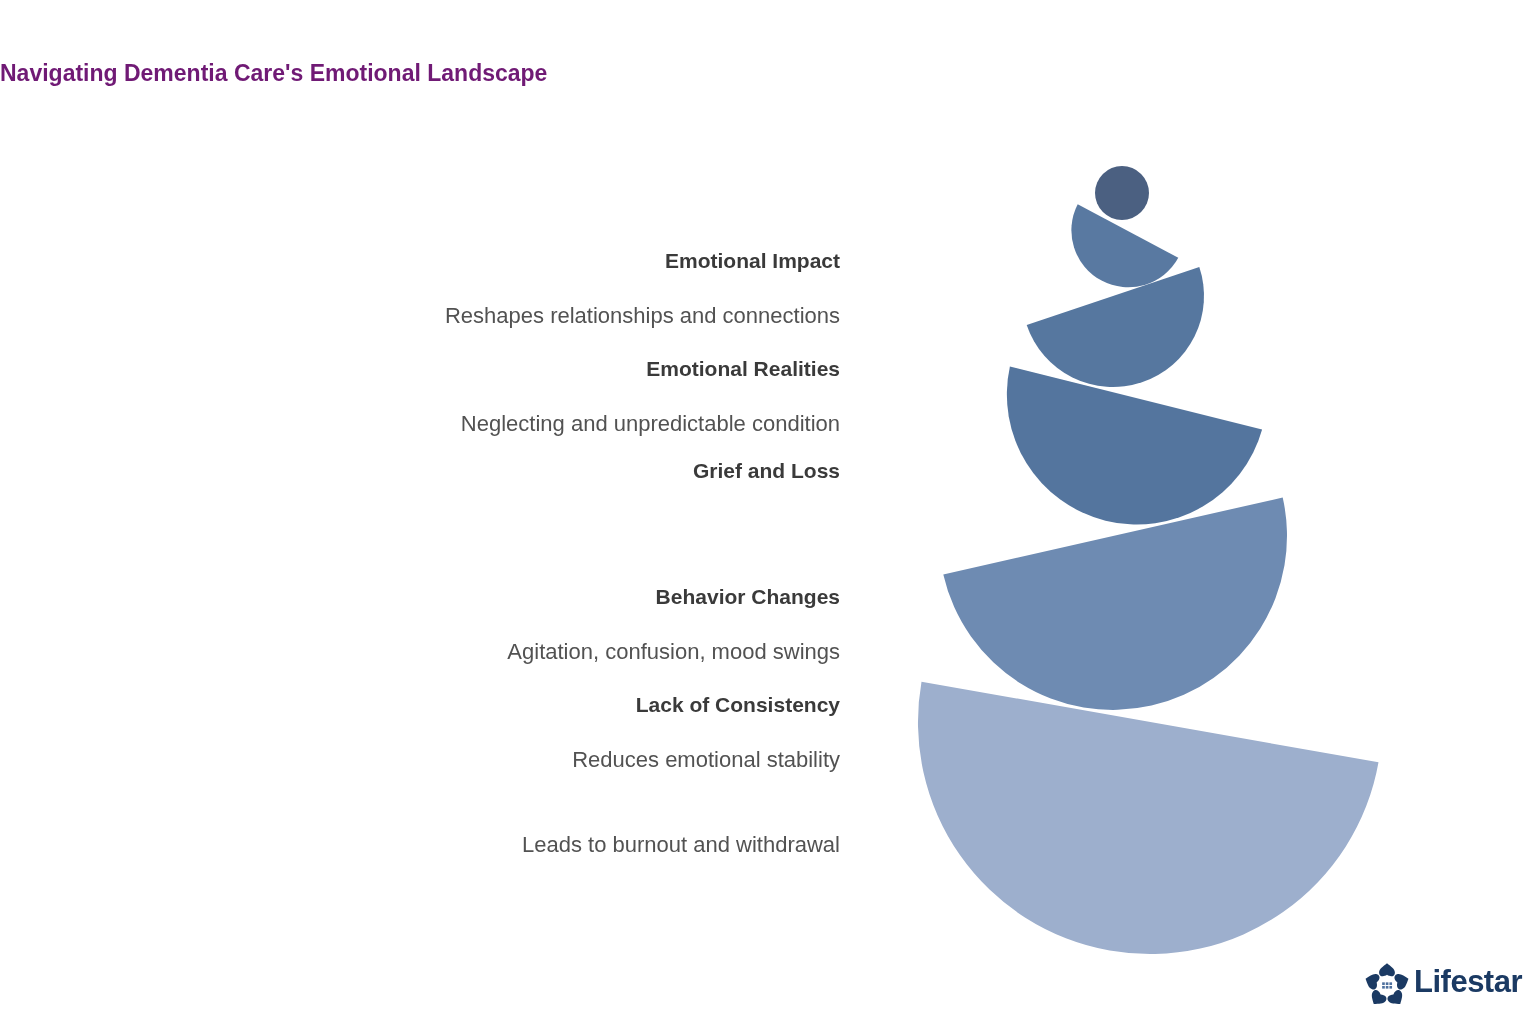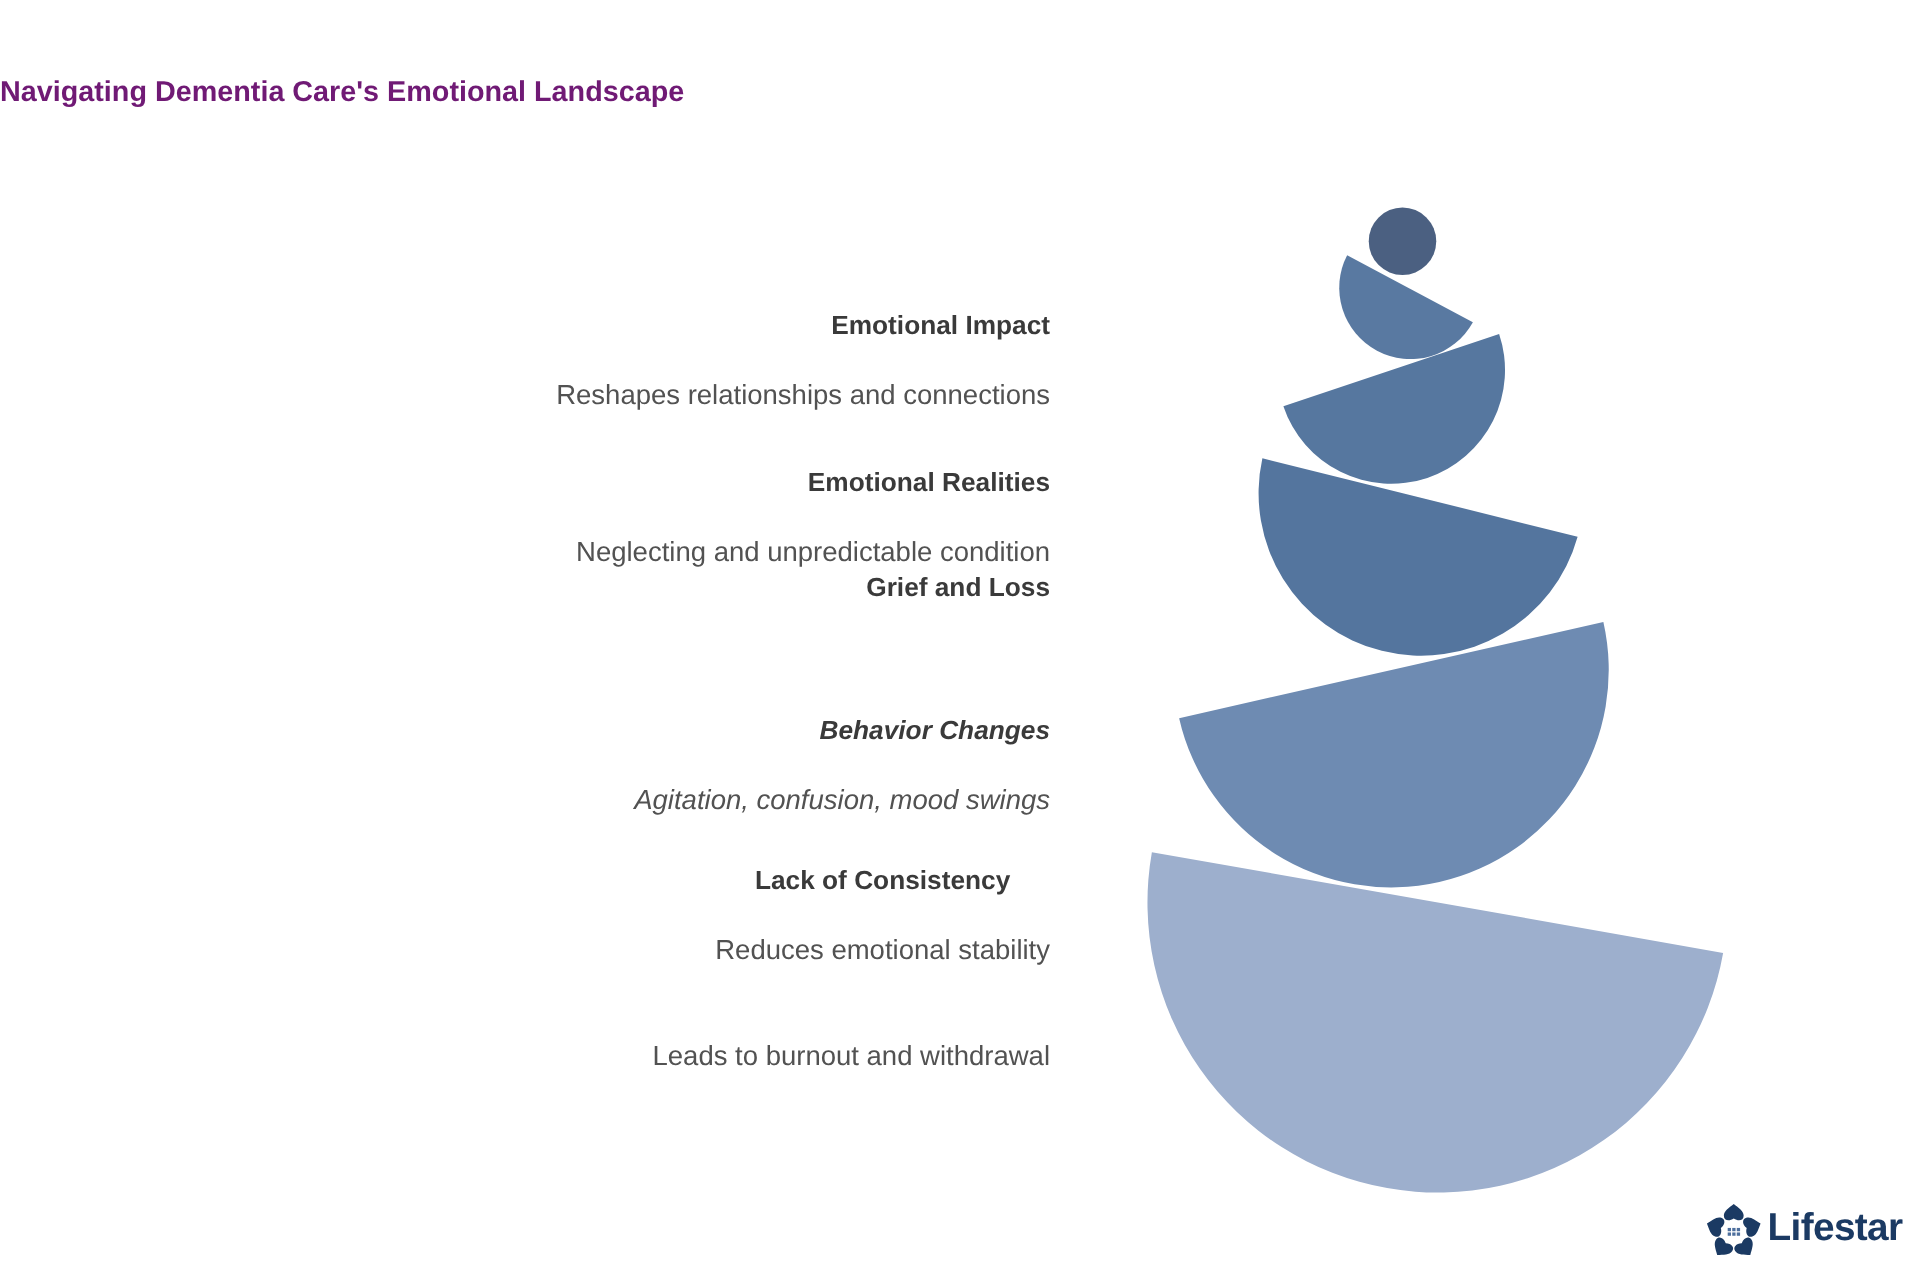--- a/index.html
+++ b/index.html
@@ -63,32 +63,32 @@
 </head>
 <body>
 
 <h1 class="page-title">Navigating Dementia Care's Emotional Landscape</h1>
 
 <div id="item-list">
     <div class="item" style="top: 248px;">
       <h3 class="item-label">Emotional Impact</h3>
       <p class="item-desc">Reshapes relationships and connections</p>
     </div>
-    <div class="item" style="top: 374px;">
+    <div class="item" style="top: 356px;">
       <h3 class="item-label">Emotional Realities</h3>
       <p class="item-desc">Neglecting and unpredictable condition</p>
     </div>
     <div class="item" style="top: 458px;">
       <h3 class="item-label">Grief and Loss</h3>
     </div>
-    <div class="item" style="top: 572px; font-style: italic;">
+    <div class="item" style="top: 584px;">
       <h3 class="item-label">Behavior Changes</h3>
       <p class="item-desc">Agitation, confusion, mood swings</p>
     </div>
-    <div class="item" style="top: 692px; text-align: center;">
+    <div class="item" style="top: 692px;">
       <h3 class="item-label">Lack of Consistency</h3>
       <p class="item-desc">Reduces emotional stability</p>
     </div>
     <div class="item" style="top: 803px;">
       <p class="item-desc">Leads to burnout and withdrawal</p>
     </div>
   </div>
 
 <svg id="stack-svg" width="1536" height="1024" viewBox="0 0 1536 1024">
     <circle cx="1122" cy="193" r="27" fill="#4b6081"></circle>

